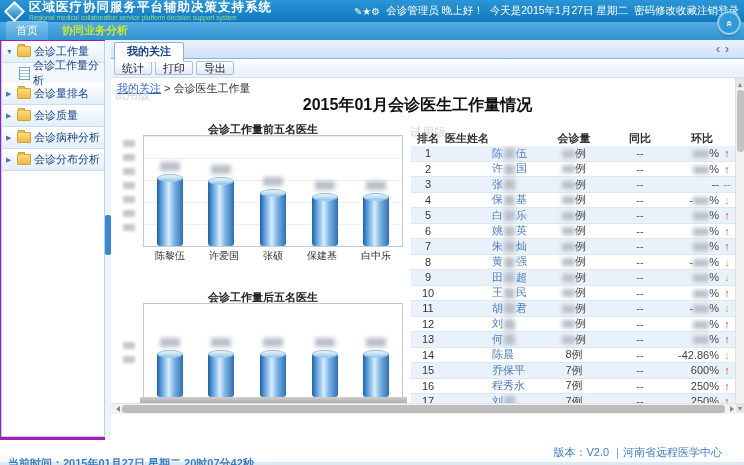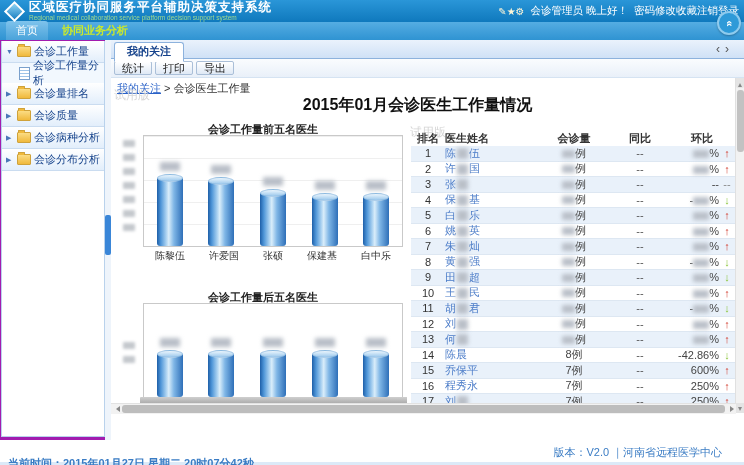--- a/index.html
+++ b/index.html
@@ -80,21 +80,21 @@
   .trow{display:flex;height:15.5px;align-items:center;border-bottom:1px solid #dde7f2;box-sizing:border-box;}
   .trow.head{font-weight:bold;color:#333;border-bottom:none;height:15px;}
   .trow.shade{background:#e9f1fa;}
   .c0{width:34px;text-align:center;flex:none;color:#333;}
   .c1{width:92px;flex:none;}
   .c2{width:74px;text-align:center;flex:none;color:#444;}
   .c3{width:58px;text-align:center;flex:none;color:#555;}
   .c4{width:50px;text-align:right;flex:none;color:#444;}
   .c5{width:16px;text-align:center;flex:none;font-weight:bold;}
   .cH{text-align:center;}
-  .dname{color:#4a7bc8;cursor:pointer;}
+  .dname{color:#4a7bc8;cursor:pointer;margin-left:47px;}
   .up{color:#d03a2c;} .down{color:#8dc63f;} .flat{color:#888;font-weight:normal;}
   .nameblur{width:11px;height:11px;margin:0 1px;}
   
   .vscroll{position:absolute;right:0;top:0;width:8px;height:335px;background:#f2f2f2;border-left:1px solid #e0e0e0;}
   .vs-up{position:absolute;top:0;left:0;width:8px;height:10px;background:#e4e4e4;border-radius:0 0 2px 2px;cursor:pointer;}
   .vs-up:after{content:"";position:absolute;left:1.5px;top:3px;border:2.5px solid transparent;border-bottom:4px solid #888;}
   .vs-down{position:absolute;bottom:0;left:0;width:8px;height:10px;background:#e4e4e4;cursor:pointer;}
   .vs-down:after{content:"";position:absolute;left:1.5px;top:4px;border:2.5px solid transparent;border-top:4px solid #888;}
   .vs-thumb{position:absolute;top:12px;left:0.5px;width:7px;height:62px;background:#c2c2c2;border-radius:3px;cursor:grab;}
   .hscroll{position:absolute;left:0;right:8px;top:325px;height:10px;background:#f2f2f2;border-top:1px solid #e2e2e2;}
@@ -115,20 +115,21 @@
 
   <div class="hdr">
     <span class="logo"></span>
     <span class="titles">
       <div class="app-title">区域医疗协同服务平台辅助决策支持系统</div>
       <div class="app-sub">Regional medical collaboration service platform decision support system</div>
     </span>
     <span class="hdr-right">
       <span id="hdr-icons"><span class="hico">✎</span><span class="hico">★</span><span class="hico">⚙</span></span>
       <span>会诊管理员  晚上好！</span>
+      <span>今天是2015年1月27日 星期二</span>
       <span id="hdr-links"><a class="hlink">密码修改</a><a class="hlink">收藏</a><a class="hlink">注销登录</a></span>
     </span>
   </div>
 
   <div class="nav">
     <span class="ntab home" id="ntab0">首页</span>
     <span class="ntab active" id="ntab1">协同业务分析</span>
   </div>
   <div class="float-btn">
       <span>«</span>

